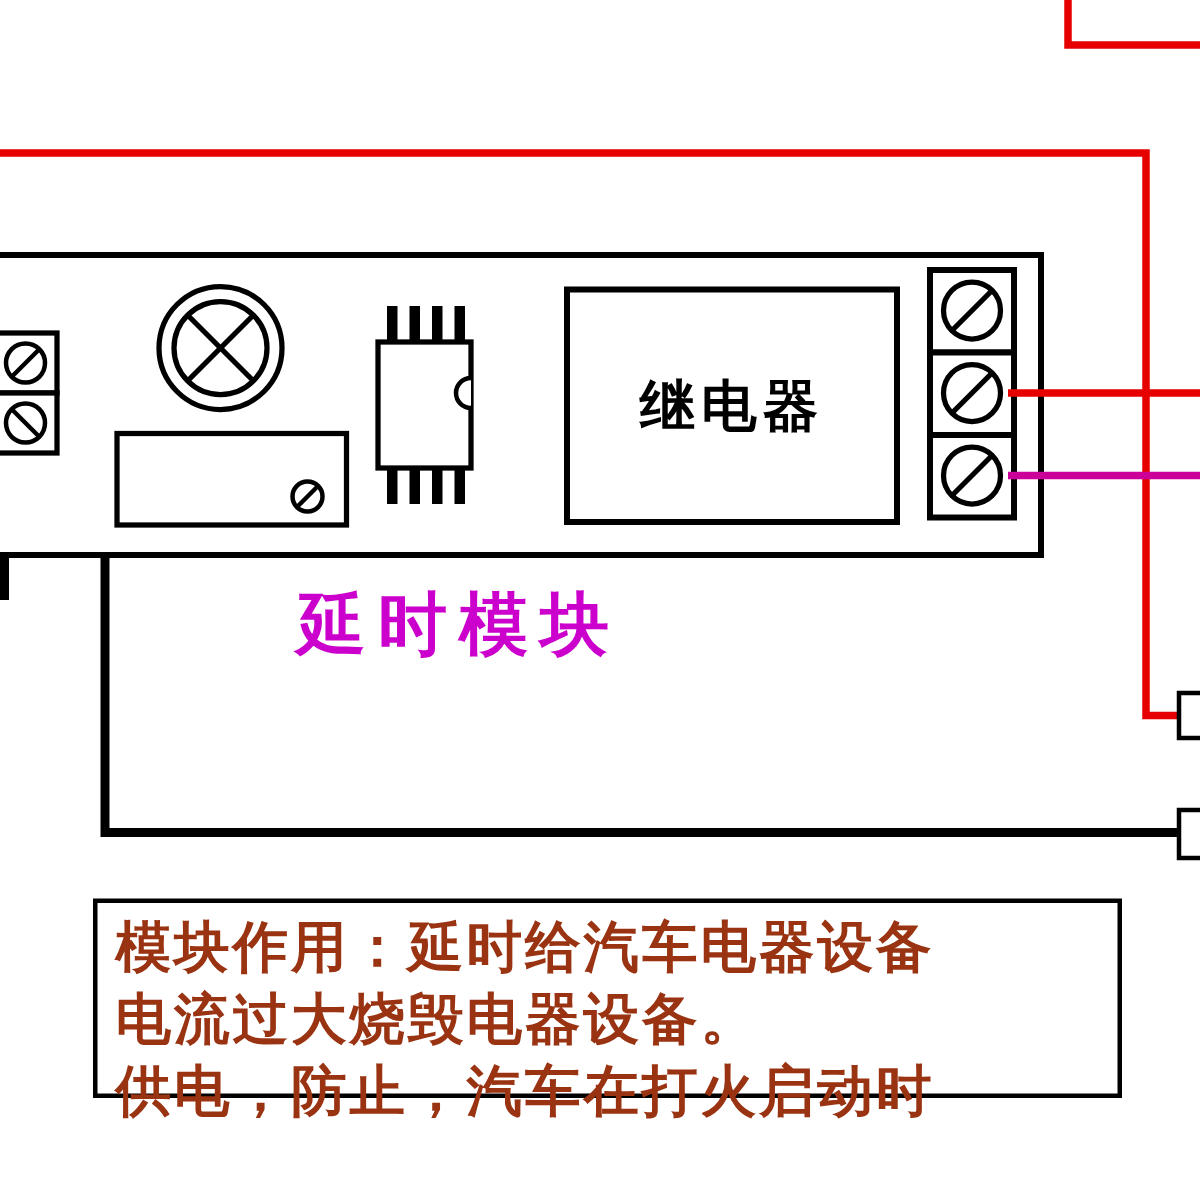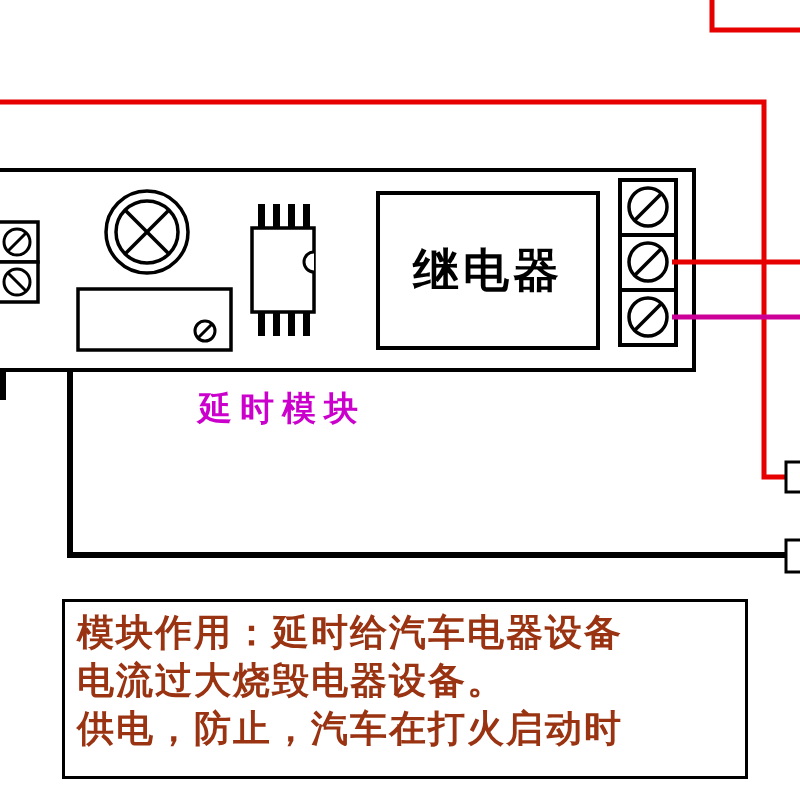--- a/index.html
+++ b/index.html
@@ -6,26 +6,26 @@
   .canvas{position:relative;width:800px;height:800px;background:#fff;overflow:hidden;
           font-family:"Liberation Sans",sans-serif;}
   .canvas > svg{position:absolute;left:0;top:0;}
   .outline{fill:#fff;stroke:#000;}
   .ln{fill:none;stroke:#000;}
   .w-red{fill:none;stroke:var(--wire_red,#e60000);stroke-width:5;}
   .w-mag{fill:none;stroke:var(--wire_magenta,#cc0099);stroke-width:5;}
   .w-blk{fill:none;stroke:#000;stroke-width:6;}
   .relay-label{position:absolute;left:378px;top:193px;width:220px;height:155px;
     display:flex;align-items:center;justify-content:center;
-    font-size:46px;font-weight:bold;color:#000;letter-spacing:4px;
+    font-size:37px;font-weight:bold;color:#000;letter-spacing:4px;
     font-family:"Liberation Serif",serif;}
-  .module-label{position:absolute;left:198px;top:386px;font-size:34px;font-weight:bold;
+  .module-label{position:absolute;left:198px;top:386px;font-size:46px;font-weight:bold;
     color:var(--module_label,#cc00cc);letter-spacing:8px;
     font-family:"Liberation Serif",serif;}
-  .note-box{position:absolute;left:62px;top:599px;width:686px;height:180px;
+  .note-box{position:absolute;left:62px;top:599px;width:686px;height:133px;
     border:3px solid #000;box-sizing:border-box;padding:7px 6px 0 12px;background:#fff;}
   .note-line{font-size:37px;font-weight:bold;line-height:48px;
     color:var(--note_text,#993311);letter-spacing:2px;white-space:nowrap;
     font-family:"Liberation Serif",serif;}
 </style>
 </head>
 <body>
 
 <div class="canvas">
 

